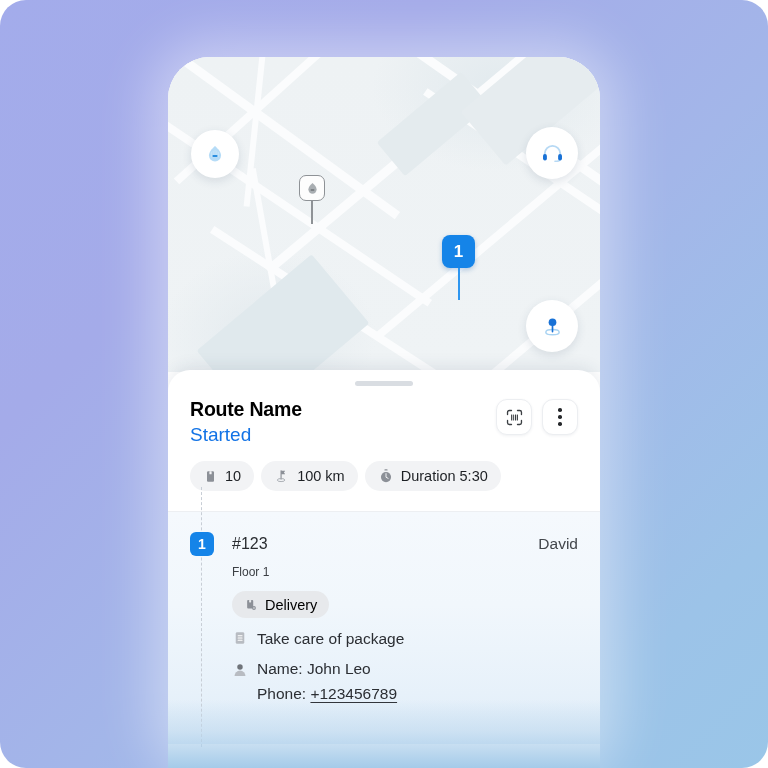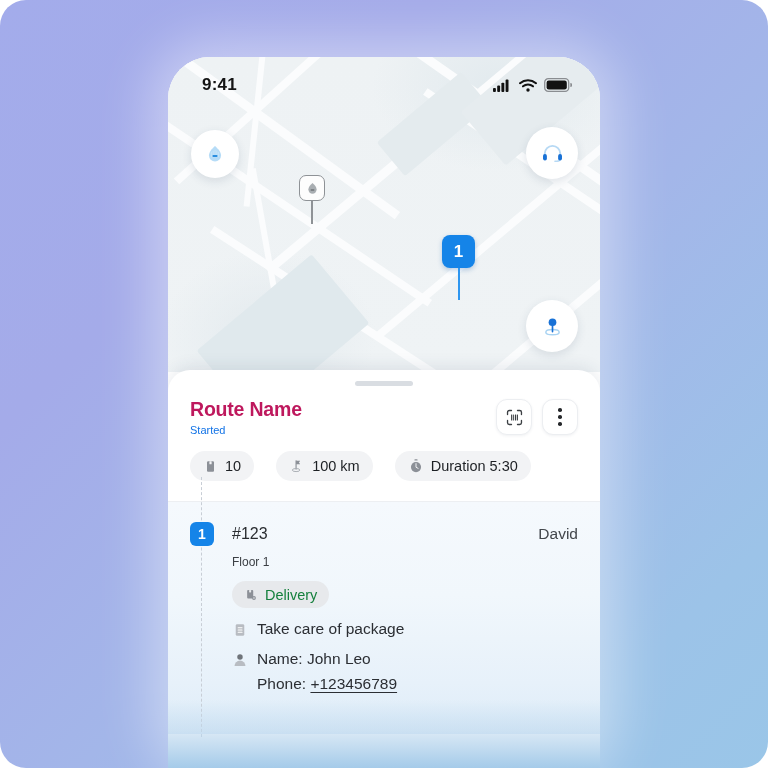--- a/index.html
+++ b/index.html
@@ -172,46 +172,46 @@
 
   .sheet-head {
     padding: 12px 22px 0 22px;
     display: flex;
     align-items: flex-start;
     justify-content: space-between;
   }
   .route-title {
     font-size: 19.5px;
     font-weight: 700;
-    color: #be185d;
+    color: #000000;
     letter-spacing: -0.2px;
   }
   .route-status {
-    font-size: 11px;
+    font-size: 19px;
     font-weight: 400;
     color: #1273e6;
     margin-top: 3px;
   }
   .head-actions { display: flex; gap: 10px; margin-top: 1px; }
   .sq-btn {
     width: 36px; height: 36px;
     border-radius: 11px;
     background: #ffffff;
     border: 1px solid #eceef1;
     box-shadow: 0 1px 3px rgba(40,60,90,0.07);
     display: flex; align-items: center; justify-content: center;
     cursor: pointer;
   }
   .dots { display: flex; flex-direction: column; gap: 3.2px; align-items: center; }
   .dots i { width: 3.6px; height: 3.6px; border-radius: 50%; background: #26282b; display: block; }
 
   
   .chips {
     display: flex;
-    gap: 22px;
+    gap: 7px;
     padding: 15px 32px 0 22px;
   }
   .chip {
     display: inline-flex;
     align-items: center;
     gap: 7px;
     height: 30px;
     padding: 0 13px;
     border-radius: 16px;
     background: #f2f3f5;
@@ -277,27 +277,27 @@
     margin-left: 42px;
     margin-top: 12px;
     display: inline-flex;
     align-items: center;
     gap: 7px;
     height: 27px;
     padding: 0 12px;
     border-radius: 14px;
     background: #e7e9ec;
     font-size: 14.5px;
-    color: #15803d;
+    color: #000000;
   }
   .note-row {
     margin-left: 42px;
     margin-top: 12px;
     display: flex;
-    align-items: flex-end;
+    align-items: flex-start;
     gap: 9px;
     font-size: 15.5px;
     color: #2b2e33;
   }
   .contact-row {
     margin-left: 42px;
     margin-top: 12px;
     display: flex;
     gap: 9px;
   }
@@ -368,41 +368,20 @@
 
       <div class="fab fab-locate">
         <svg width="25" height="25" viewBox="0 0 24 24" aria-hidden="true">
           <ellipse cx="12" cy="17.4" rx="6.4" ry="2.5" fill="none" stroke="#a9d3f2" stroke-width="1.4"></ellipse>
           <circle cx="12" cy="7.9" r="3.7" fill="#1871d6"></circle>
           <rect x="11.2" y="9.4" width="1.6" height="8.3" rx="0.8" fill="#1871d6"></rect>
         </svg>
       </div>
     </div>
 
-    <div class="statusbar">
-      <div class="clock">9:41</div>
-      <div class="status-icons">
-        <svg width="19" height="13" viewBox="0 0 19 13" aria-hidden="true">
-          <rect x="0" y="9" width="2.9" height="4" rx="0.9" fill="#121212"></rect>
-          <rect x="4.2" y="6.6" width="2.9" height="6.4" rx="0.9" fill="#121212"></rect>
-          <rect x="8.4" y="3.7" width="2.9" height="9.3" rx="0.9" fill="#121212"></rect>
-          <rect x="12.6" y="0.6" width="2.9" height="12.4" rx="0.9" fill="#121212"></rect>
-        </svg>
-        <svg width="18" height="13" viewBox="0 0 18 13" aria-hidden="true">
-          <path d="M1 4.2 A12.5 12.5 0 0 1 17 4.2" fill="none" stroke="#121212" stroke-width="2.1" stroke-linecap="round"></path>
-          <path d="M4 7.3 A8 8 0 0 1 14 7.3" fill="none" stroke="#121212" stroke-width="2.1" stroke-linecap="round"></path>
-          <circle cx="9" cy="11" r="1.7" fill="#121212"></circle>
-        </svg>
-        <svg width="28" height="14" viewBox="0 0 28 14" aria-hidden="true">
-          <rect x="0.7" y="0.7" width="24" height="12.6" rx="3.6" fill="none" stroke="#8a8d91" stroke-width="1.3"></rect>
-          <rect x="2.6" y="2.5" width="20.2" height="9" rx="2.2" fill="#121212"></rect>
-          <path d="M26.3 5 v4 a2 2 0 0 0 0-4 Z" fill="#8a8d91"></path>
-        </svg>
-      </div>
-    </div>
 
     <div class="sheet">
 
       <div class="grabber"></div>
 
       <div class="sheet-head">
         <div>
           <div class="route-title">Route Name</div>
           <div class="route-status">Started</div>
         </div>

